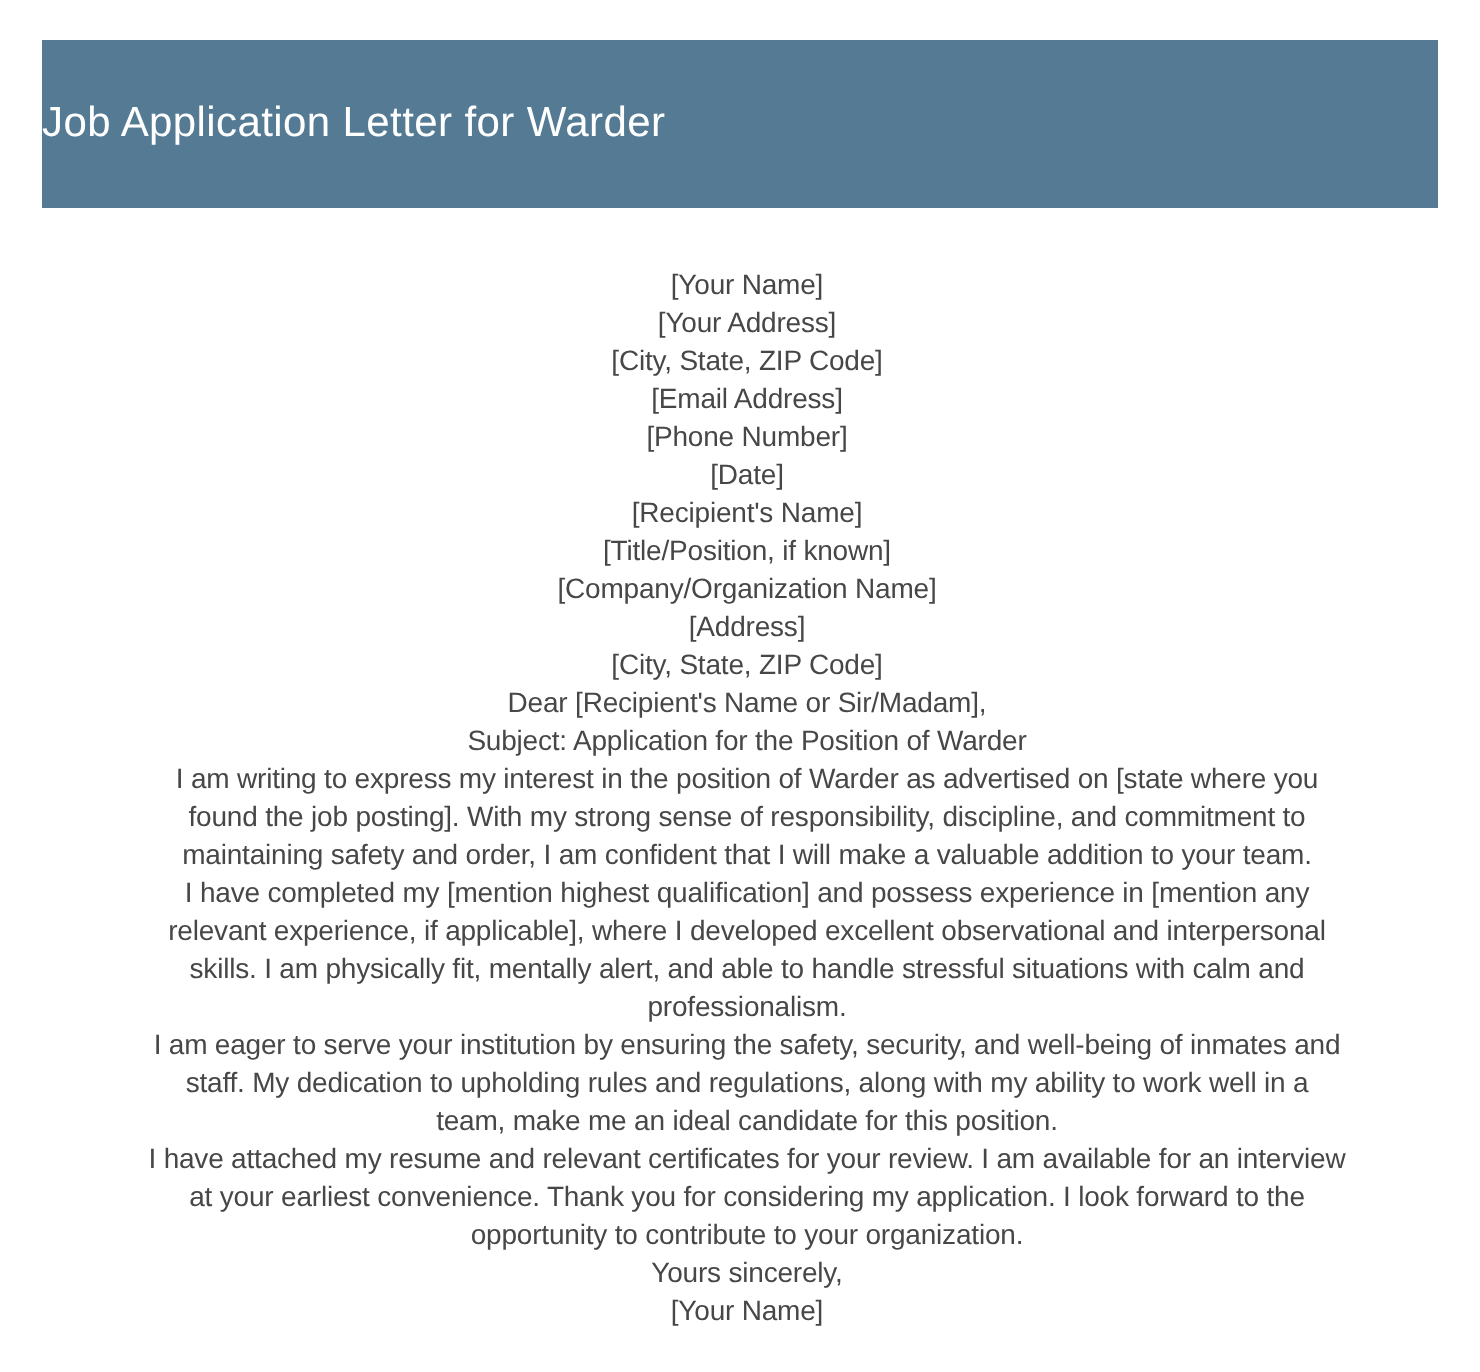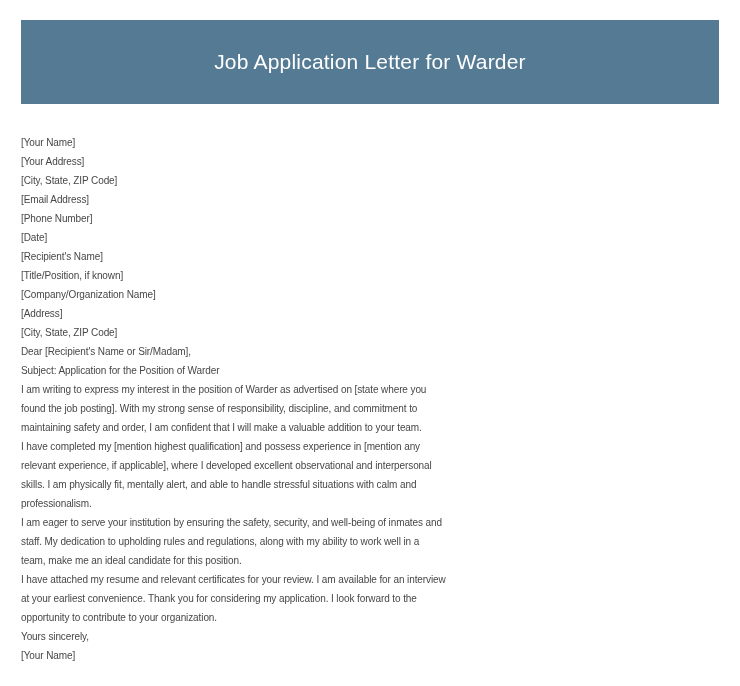--- a/index.html
+++ b/index.html
@@ -16,38 +16,39 @@
     overflow: hidden;
   }
   .banner {
     position: absolute;
     left: 21px;
     top: 20px;
     width: 698px;
     height: 84px;
     display: flex;
     align-items: center;
-    justify-content: center;
+    justify-content: flex-start;
   }
   .banner h1 {
     margin: 0;
     font-size: 21px;
     font-weight: 500;
     letter-spacing: 0.2px;
     font-family: "Liberation Sans", sans-serif;
   }
   .letter-lines {
     position: absolute;
     left: 21px;
     top: 133px;
     width: 705px;
-    font-size: 10px;
+    font-size: 14px;
     line-height: 19px;
     letter-spacing: -0.1px;
     white-space: pre;
+    text-align: center;
   }
   .letter-line {
     height: 19px;
   }
 </style>
 </head>
 <body>
 
 <div class="page">
   <header class="banner" style="background: rgb(84, 122, 148);">

